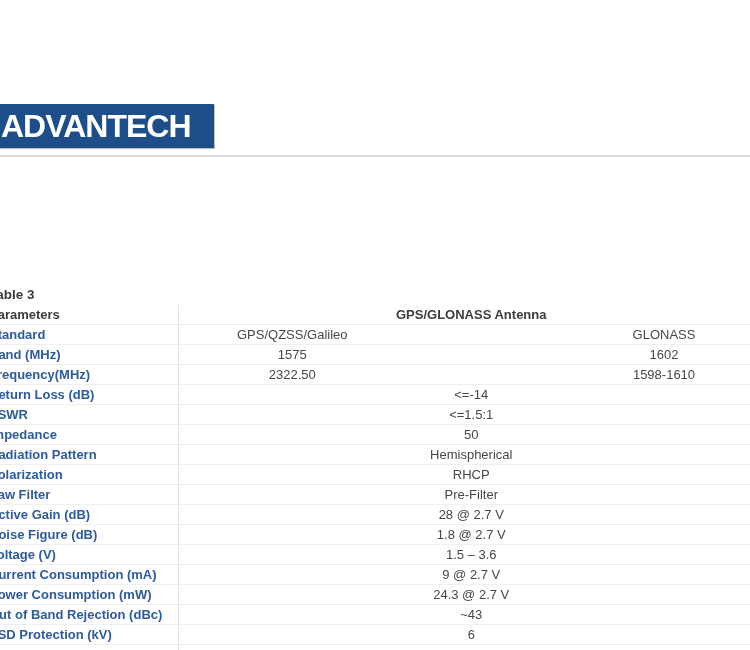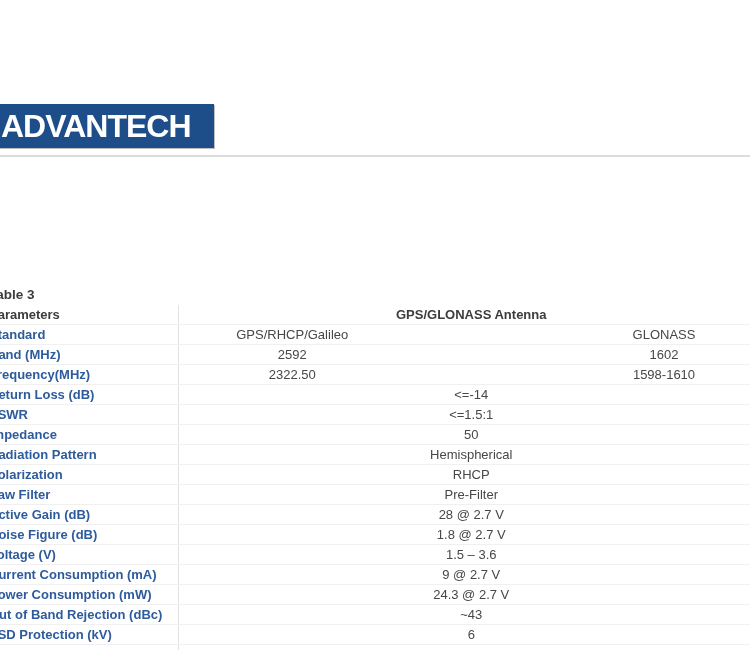--- a/index.html
+++ b/index.html
@@ -118,27 +118,27 @@
       <col style="width:200px">
     </colgroup>
     <tbody>
       <tr>
         <td class="param-header">Parameters</td>
         <td class="group-header" colspan="3">GPS/GLONASS Antenna</td>
       </tr>
 
     <tr>
           <td class="param">Standard</td>
-          <td class="val">GPS/RHCP/Galileo</td>
+          <td class="val">GPS/QZSS/Galileo</td>
           <td class="val"></td>
           <td class="val">GLONASS</td>
         </tr>
         <tr>
           <td class="param">Band (MHz)</td>
-          <td class="val">2592</td>
+          <td class="val">1575</td>
           <td class="val"></td>
           <td class="val">1602</td>
         </tr>
         <tr>
           <td class="param">Frequency(MHz)</td>
           <td class="val">2322.50</td>
           <td class="val"></td>
           <td class="val">1598-1610</td>
         </tr>
         <tr>

